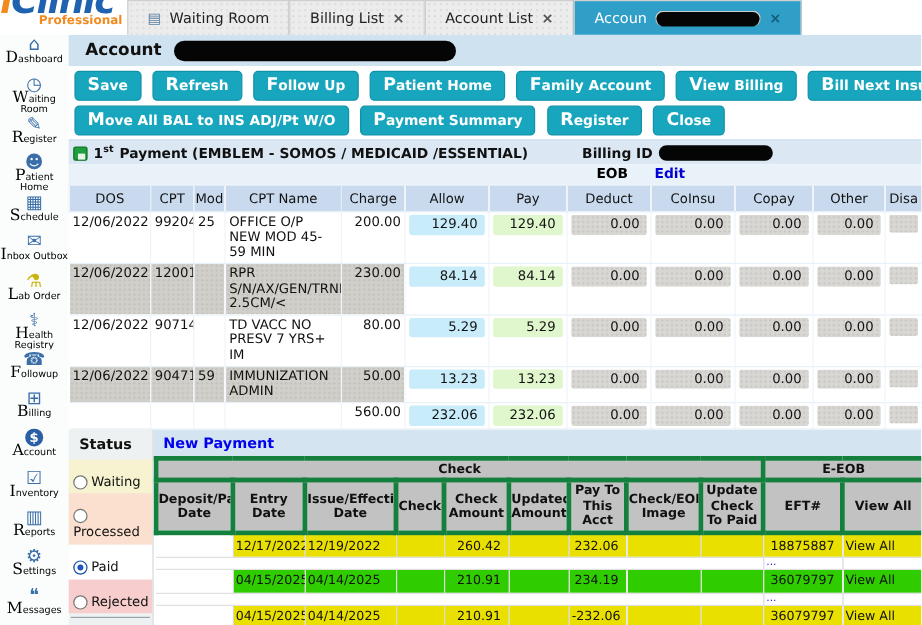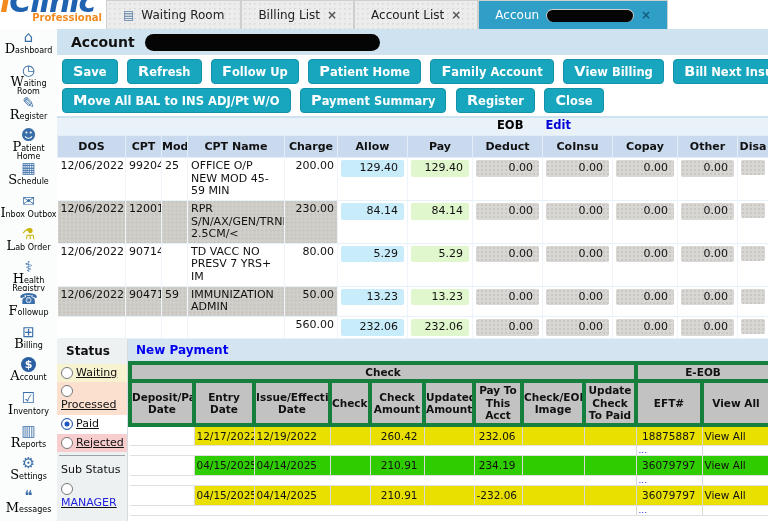--- a/index.html
+++ b/index.html
@@ -52,34 +52,34 @@
   .pay-header sup { font-size:8px; }
   .pay-header .bid { margin-left:40px; }
 
   .eob-row { height:17px; background:#e9f1f9; display:flex; align-items:flex-start; font-weight:bold; font-size:11.5px; }
   .eob-row .sp { width:440px; }
   .eob-row .eob { color:#000; margin-right:22px; }
   .eob-row .lnk { color:#0000d6; margin-right:18px; cursor:pointer; }
 
   table { border-collapse:collapse; table-layout:fixed; }
   .cpt-table { width:711px; font-size:11px; }
-  .cpt-table th { background:#c9daee; font-weight:bold; font-size:11px; height:22px; border:1px solid #e3edf7; overflow:hidden; white-space:nowrap; }
+  .cpt-table th { background:#c9daee; font-weight:normal; font-size:11px; height:22px; border:1px solid #e3edf7; overflow:hidden; white-space:nowrap; }
   .cpt-table td { border-bottom:1px solid #e8f0f8; border-right:1px solid #eef4fa; vertical-align:top; padding:2px 3px; overflow:hidden; line-height:1.15; }
   .cpt-table tr.alt td.lc { background:#d1cfc9; background-image:radial-gradient(#c4c2bc 1px, transparent 1px); background-size:4px 4px; }
   .cpt-table td.num { text-align:right; }
   .chip { display:block; text-align:right; padding:2px 6px 2px 2px; border-radius:2px; min-height:15px; }
   .chip.cyan { background:#c9ecfa; }
   .chip.green { background:#e0f6cc; }
   .chip.gray { background:#d8d7d4; background-image:radial-gradient(#cac8c4 1px, transparent 1px); background-size:4px 4px; }
 
   
   .bottom { display:flex; height:209px; }
   .status-panel { width:71px; background:#edf1f1; border-right:1px solid #d6dde2; overflow:hidden; }
   .status-title { font-weight:bold; font-size:12px; padding:5px 0 6px 9px; }
-  .radio-item { padding:2px 2px 3px 4px; font-size:11px; line-height:1.25; cursor:pointer;text-decoration:underline; }
+  .radio-item { padding:12px 2px 3px 4px; font-size:11px; line-height:1.25; cursor:pointer; }
   .radio-item.waiting { background:#f7f2cf; }
   .radio-item.processed { background:#fbe0d0; }
   .radio-item.paid { background:#fff; }
   .radio-item.rejected { background:#f8cdcd; }
   .radio { display:inline-block; vertical-align:middle; width:12px; height:12px; border:1px solid #777; border-radius:50%; background:#fff; margin-right:3px; }
   .radio.sel { border-color:#2255aa; box-shadow:inset 0 0 0 2.5px #fff, inset 0 0 0 7px #1c54c4; }
   .status-hr { border:none; border-top:1px solid #9aa4aa; margin:3px 2px; }
   .substatus { font-size:11px; padding:4px 2px 4px 4px; }
   .manager-label { color:#2222dd; }
 
@@ -213,20 +213,27 @@
         
       </div>
       <div class="btnrow">
         <span class="btn">Move All BAL to INS ADJ/Pt W/O</span>
         <span class="btn">Payment Summary</span>
         <span class="btn">Register</span>
         <span class="btn">Close</span>
       </div>
     </div>
 
+    <div class="pay-header">
+      <span class="disk"></span>
+      <span><span>1</span><sup>st</sup></span>
+      <span>Payment (EMBLEM - SOMOS / MEDICAID /ESSENTIAL)</span>
+      <span class="bid">Billing ID</span>
+      <span class="redact billing"></span>
+    </div>
 
     <div class="eob-row">
       <span class="sp"></span>
       <span class="eob">EOB</span>
       <span class="lnk">Edit</span>
     </div>
 
     <table class="cpt-table">
       <colgroup>
         <col style="width:68px">

